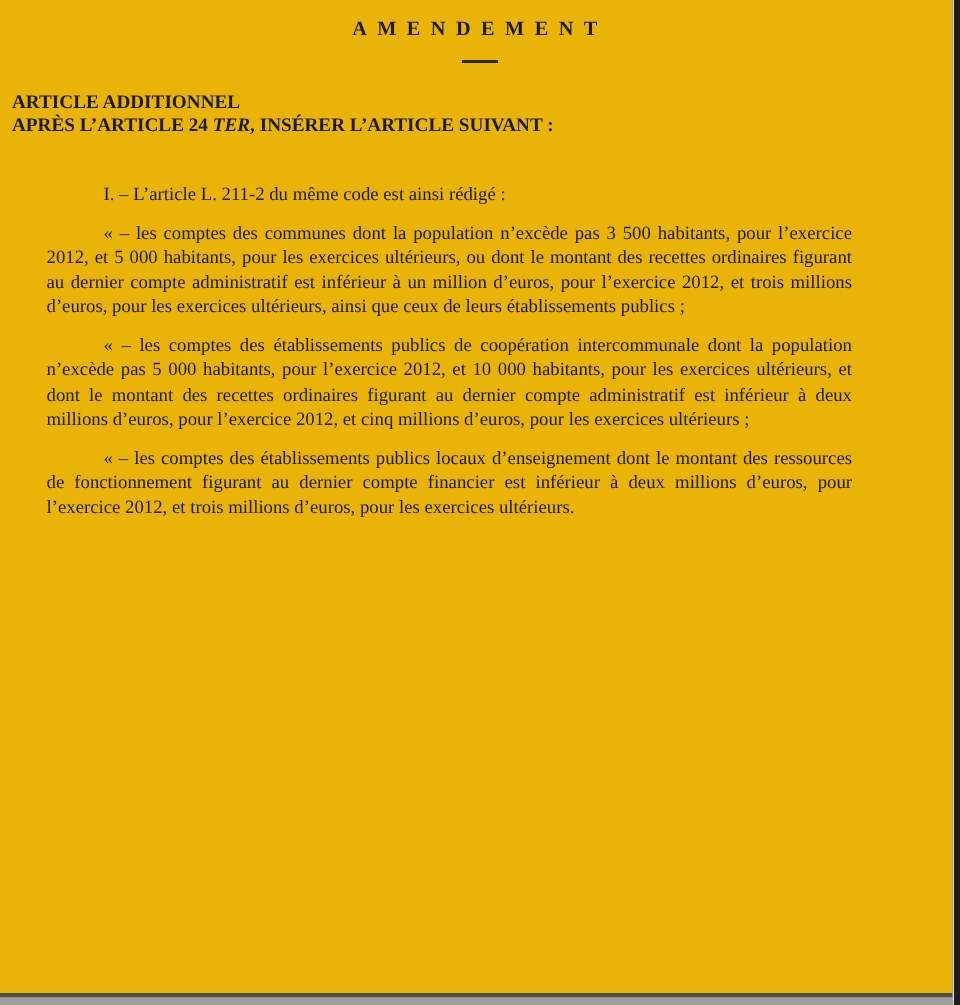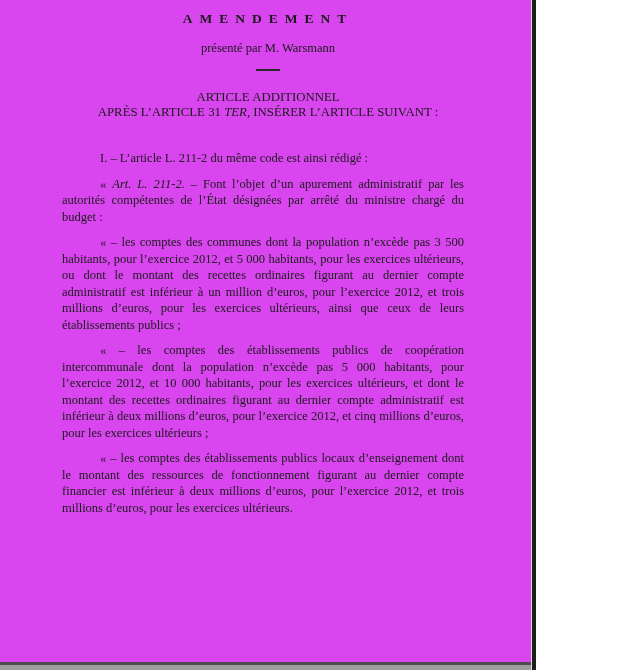--- a/index.html
+++ b/index.html
@@ -1,22 +1,22 @@
 <!DOCTYPE html>
 <html><head>
 <meta charset="utf-8">
 <style>
   html, body { margin: 0; padding: 0; }
   body { background: #ffffff; }
 
   .page {
     position: relative;
-    width: 536px;
+    width: 640px;
     height: 670px;
-    background: #d946ef;
+    background: #eab308;
     overflow: hidden;
     font-family: "Liberation Serif", "DejaVu Serif", serif;
     color: #1a1a1a;
   }
 
   .page-inner { padding-top: 11px; }
 
   .doc-title {
     text-align: center;
     font-weight: bold;
@@ -32,29 +32,29 @@
   }
 
   .separator-rule {
     width: 24px;
     height: 2px;
     background: #2a2a2a;
     margin: 13px auto 0 auto;
   }
 
   .article-heading {
-    text-align: center;
-    font-weight: normal;
+    text-align: left;
+    font-weight: bold;
     font-size: 12.8px;
     line-height: 14.5px;
     margin: 19px 8px 0 8px;
   }
 
   .doc-body {
-    margin: 31px 72px 0 62px;
+    margin: 31px 72px 0 31px;
     font-size: 12.5px;
     line-height: 16.5px;
     text-align: justify;
   }
 
   .doc-body p.para {
     margin: 0 0 9px 0;
     text-indent: 38px;
   }
 
@@ -79,33 +79,31 @@
   .edge-bottom .bar-light { height: 5px; background: #9e9e9e; }
 </style>
 </head>
 <body>
 
 <div class="page">
   <div class="page-inner">
 
     <h1 class="doc-title">AMENDEMENT</h1>
 
-    <p class="presenter">présenté par M. Warsmann</p>
 
     <div class="separator-rule"></div>
 
     <div class="article-heading">
       <div>ARTICLE ADDITIONNEL</div>
-      <div><span>APRÈS L’ARTICLE 31 </span><span class="italic">TER</span><span>, INSÉRER L’ARTICLE SUIVANT :</span></div>
+      <div><span>APRÈS L’ARTICLE 24 </span><span class="italic">TER</span><span>, INSÉRER L’ARTICLE SUIVANT :</span></div>
     </div>
 
     <div class="doc-body">
 
     <p class="para"><span>I. – L’article L. 211-2 du même code est ainsi rédigé :</span></p>
-        <p class="para"><span>« </span><span class="italic">Art. L. 211-2.</span><span> – Font l’objet d’un apurement administratif par les autorités compétentes de l’État désignées par arrêté du ministre chargé du budget :</span></p>
         <p class="para"><span>« – les comptes des communes dont la population n’excède pas 3 500 habitants, pour l’exercice 2012, et 5 000 habitants, pour les exercices ultérieurs, ou dont le montant des recettes ordinaires figurant au dernier compte administratif est inférieur à un million d’euros, pour l’exercice 2012, et trois millions d’euros, pour les exercices ultérieurs, ainsi que ceux de leurs établissements publics ;</span></p>
         <p class="para"><span>« – les comptes des établissements publics de coopération intercommunale dont la population n’excède pas 5 000 habitants, pour l’exercice 2012, et 10 000 habitants, pour les exercices ultérieurs, et dont le montant des recettes ordinaires figurant au dernier compte administratif est inférieur à deux millions d’euros, pour l’exercice 2012, et cinq millions d’euros, pour les exercices ultérieurs ;</span></p>
         <p class="para"><span>« – les comptes des établissements publics locaux d’enseignement dont le montant des ressources de fonctionnement figurant au dernier compte financier est inférieur à deux millions d’euros, pour l’exercice 2012, et trois millions d’euros, pour les exercices ultérieurs.</span></p>
       </div>
 
   </div>
 
   <div class="edge-right"></div>
   <div class="edge-bottom">
     <div class="bar-dark"></div>

